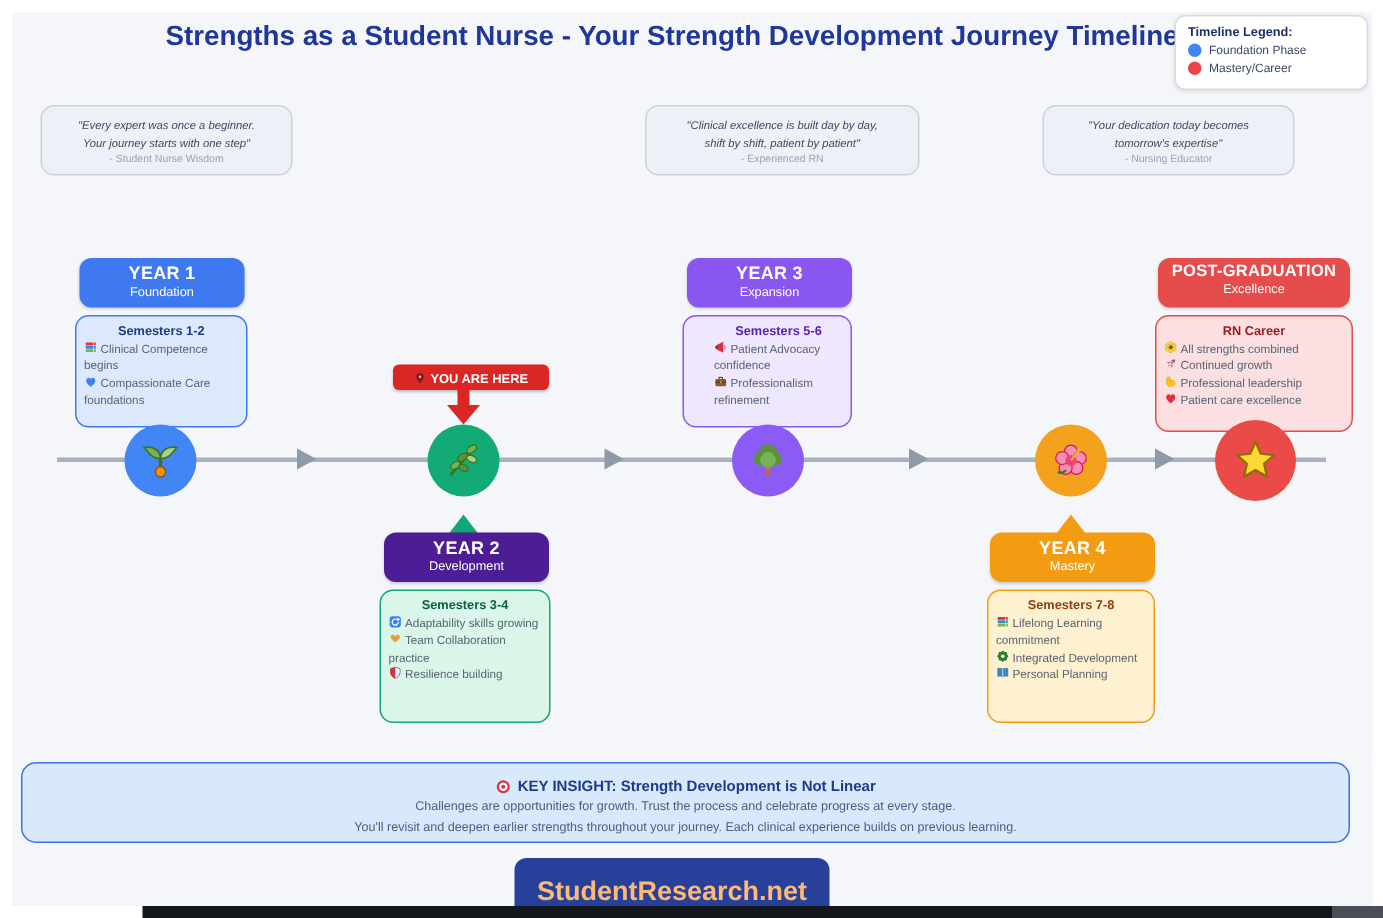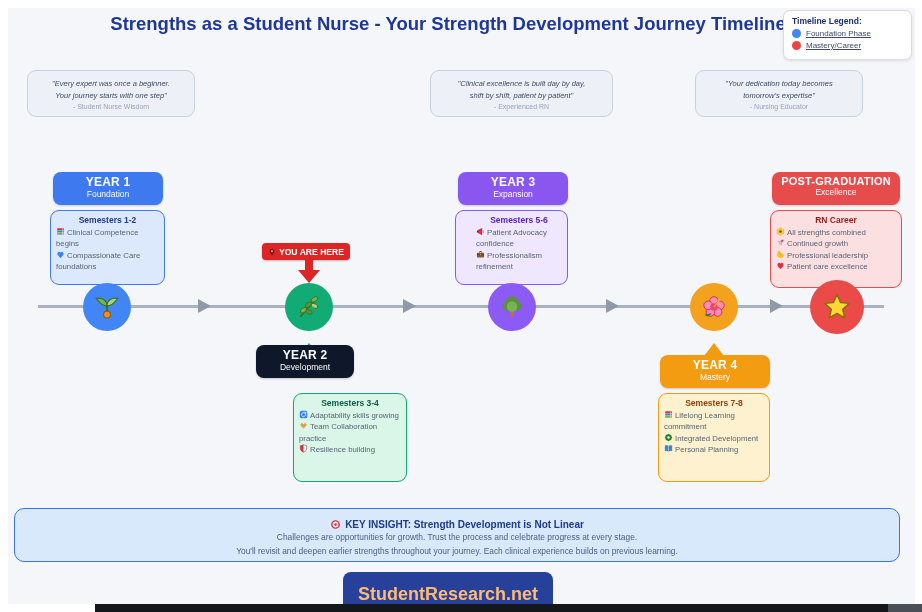--- a/index.html
+++ b/index.html
@@ -10,21 +10,21 @@
   .title{position:absolute;left:0;top:5px;width:880px;text-align:center;
          font-size:18.5px;font-weight:bold;color:#1e3799;white-space:nowrap;z-index:1;}
 
   .legend{position:absolute;left:775px;top:2px;width:129px;height:50px;background:#fff;
           border:1px solid #d7dce4;border-radius:7px;box-shadow:0 1px 3px rgba(0,0,0,.10);
           z-index:2;padding:5px 0 0 8px;box-sizing:border-box;}
   .legend-title{font-size:8.5px;font-weight:bold;color:#1e2f6e;margin-bottom:3px;}
   .legend-item{display:flex;align-items:center;gap:5px;margin-bottom:3px;}
   .dot{width:9px;height:9px;border-radius:50%;}
   .dot0{background:#4285f4;} .dot1{background:#ea4444;}
-  .legend-label{font-size:8px;color:#3d4a63;text-decoration:underline;}
+  .legend-label{font-size:8px;color:#3d4a63;}
 
   .quote{position:absolute;height:47px;background:#edf0f6;border:1px solid #c9d1dd;border-radius:9px;
          text-align:center;padding-top:7px;box-sizing:border-box;color:#3d4a63;}
   .q0{left:19px;top:62px;width:168px;} .q1{left:422px;top:62px;width:183px;} .q2{left:687px;top:62px;width:168px;}
   .quote-line{font-size:7.5px;font-style:italic;line-height:1.6;}
   .quote-attr{font-size:7px;color:#9aa3b5;margin-top:1px;}
 
   .tl-line{position:absolute;left:30px;top:297px;width:846px;height:3px;background:#a9b2bf;z-index:0;}
   .arrow{position:absolute;top:291px;width:0;height:0;border-left:13px solid #8f9aa9;
          border-top:7.5px solid transparent;border-bottom:7.5px solid transparent;z-index:0;}
@@ -36,46 +36,46 @@
   .n0{left:75px;background:#4285f4;} .n1{left:277px;background:#12ab76;}
   .n2{left:480px;background:#8c5bf5;} .n3{left:682px;background:#f4a11d;}
   .n4{left:802px;top:272px;width:54px;height:54px;background:#ea4b49;}
   .n4 .nic svg{width:30px;height:30px;}
 
   .hdr{position:absolute;height:33px;border-radius:8px;color:#fff;text-align:center;padding-top:3px;
        box-sizing:border-box;z-index:2;box-shadow:0 1px 2px rgba(0,0,0,.18);}
   .hdr-year{font-size:12px;font-weight:bold;letter-spacing:.2px;}
   .hdr-phase{font-size:8.5px;}
   .h0{left:45px;top:164px;width:110px;background:#3e79f0;}
-  .h1{left:248px;top:337px;width:98px;background:#0f172a;}
+  .h1{left:248px;top:347px;width:110px;background:#4c1d95;}
   .h2{left:450px;top:164px;width:110px;background:#8a56f0;}
   .h3{left:652px;top:347px;width:110px;background:#f39c12;}
   .h4{left:764px;top:164px;width:128px;background:#e74c4c;}
   .h4 .hdr-year{font-size:11px;}
 
   .det{position:absolute;border-radius:9px;border:1.5px solid;padding:4px 5px;box-sizing:border-box;z-index:2;}
   .det-title{font-size:8.5px;font-weight:bold;text-align:center;margin-bottom:2px;}
   .det-item{font-size:7.8px;color:#5a6474;line-height:1.45;}
   .d0{left:42px;top:202px;width:115px;height:75px;background:#dce9fc;border-color:#3e79f0;} .d0 .det-title{color:#1e3a8a;}
-  .d1{left:245px;top:385px;width:114px;height:89px;background:#d9f6e8;border-color:#10a874;margin-left:40px;} .d1 .det-title{color:#065f46;}
+  .d1{left:245px;top:385px;width:114px;height:89px;background:#d9f6e8;border-color:#10a874;} .d1 .det-title{color:#065f46;}
   .d2{left:447px;top:202px;width:113px;height:75px;background:#eee7fd;border-color:#8a56f0;padding-left:20px;} .d2 .det-title{color:#5b21b6;}
   .d3{left:650px;top:385px;width:112px;height:89px;background:#fdf1cf;border-color:#f39c12;} .d3 .det-title{color:#92400e;}
   .d4{left:762px;top:202px;width:132px;height:78px;background:#fbdfe1;border-color:#e74c4c;} .d4 .det-title{color:#991b1b;}
 
   .ic{display:inline-block;width:9px;height:9px;vertical-align:-1px;margin-right:2px;}
   .ic svg{width:9px;height:9px;display:block;}
 
   .ptr{position:absolute;width:0;height:0;z-index:1;}
   .pd0{left:89px;top:276px;border-left:10px solid transparent;border-right:10px solid transparent;border-top:14px solid #3e79f0;}
   .pd2{left:494px;top:276px;border-left:10px solid transparent;border-right:10px solid transparent;border-top:14px solid #8a56f0;}
   .pd4{left:815px;top:278px;border-left:14px solid transparent;border-right:14px solid transparent;border-top:18px solid #e74c4c;}
   .pu1{left:291px;top:335px;border-left:10px solid transparent;border-right:10px solid transparent;border-bottom:13px solid #10a874;}
   .pu3{left:696px;top:335px;border-left:10px solid transparent;border-right:10px solid transparent;border-bottom:13px solid #f39c12;}
 
-  .yah-badge{position:absolute;left:254px;top:235px;width:88px;height:17px;background:#dc2626;border-radius:4px;
+  .yah-badge{position:absolute;left:254px;top:235px;width:104px;height:17px;background:#dc2626;border-radius:4px;
              color:#fff;font-size:8.6px;font-weight:bold;display:flex;align-items:center;justify-content:center;
              gap:3px;z-index:4;box-shadow:0 1px 2px rgba(0,0,0,.25);}
   .yah-badge .ic, .yah-badge .ic svg{width:8px;height:8px;margin:0;}
   .yah-shaft{position:absolute;left:297px;top:252px;width:8px;height:10px;background:#dc2626;z-index:4;}
   .yah-head{position:absolute;left:290px;top:262px;width:0;height:0;border-left:11px solid transparent;
             border-right:11px solid transparent;border-top:13px solid #dc2626;z-index:4;}
 
   .ki{position:absolute;left:6px;top:500px;width:886px;height:54px;background:#d8e9fb;border:1.5px solid #3b74e0;
       border-radius:10px;text-align:center;padding-top:10px;box-sizing:border-box;}
   .ki-title{font-size:10px;font-weight:bold;color:#1e3a8a;display:flex;align-items:center;justify-content:center;gap:4px;}

